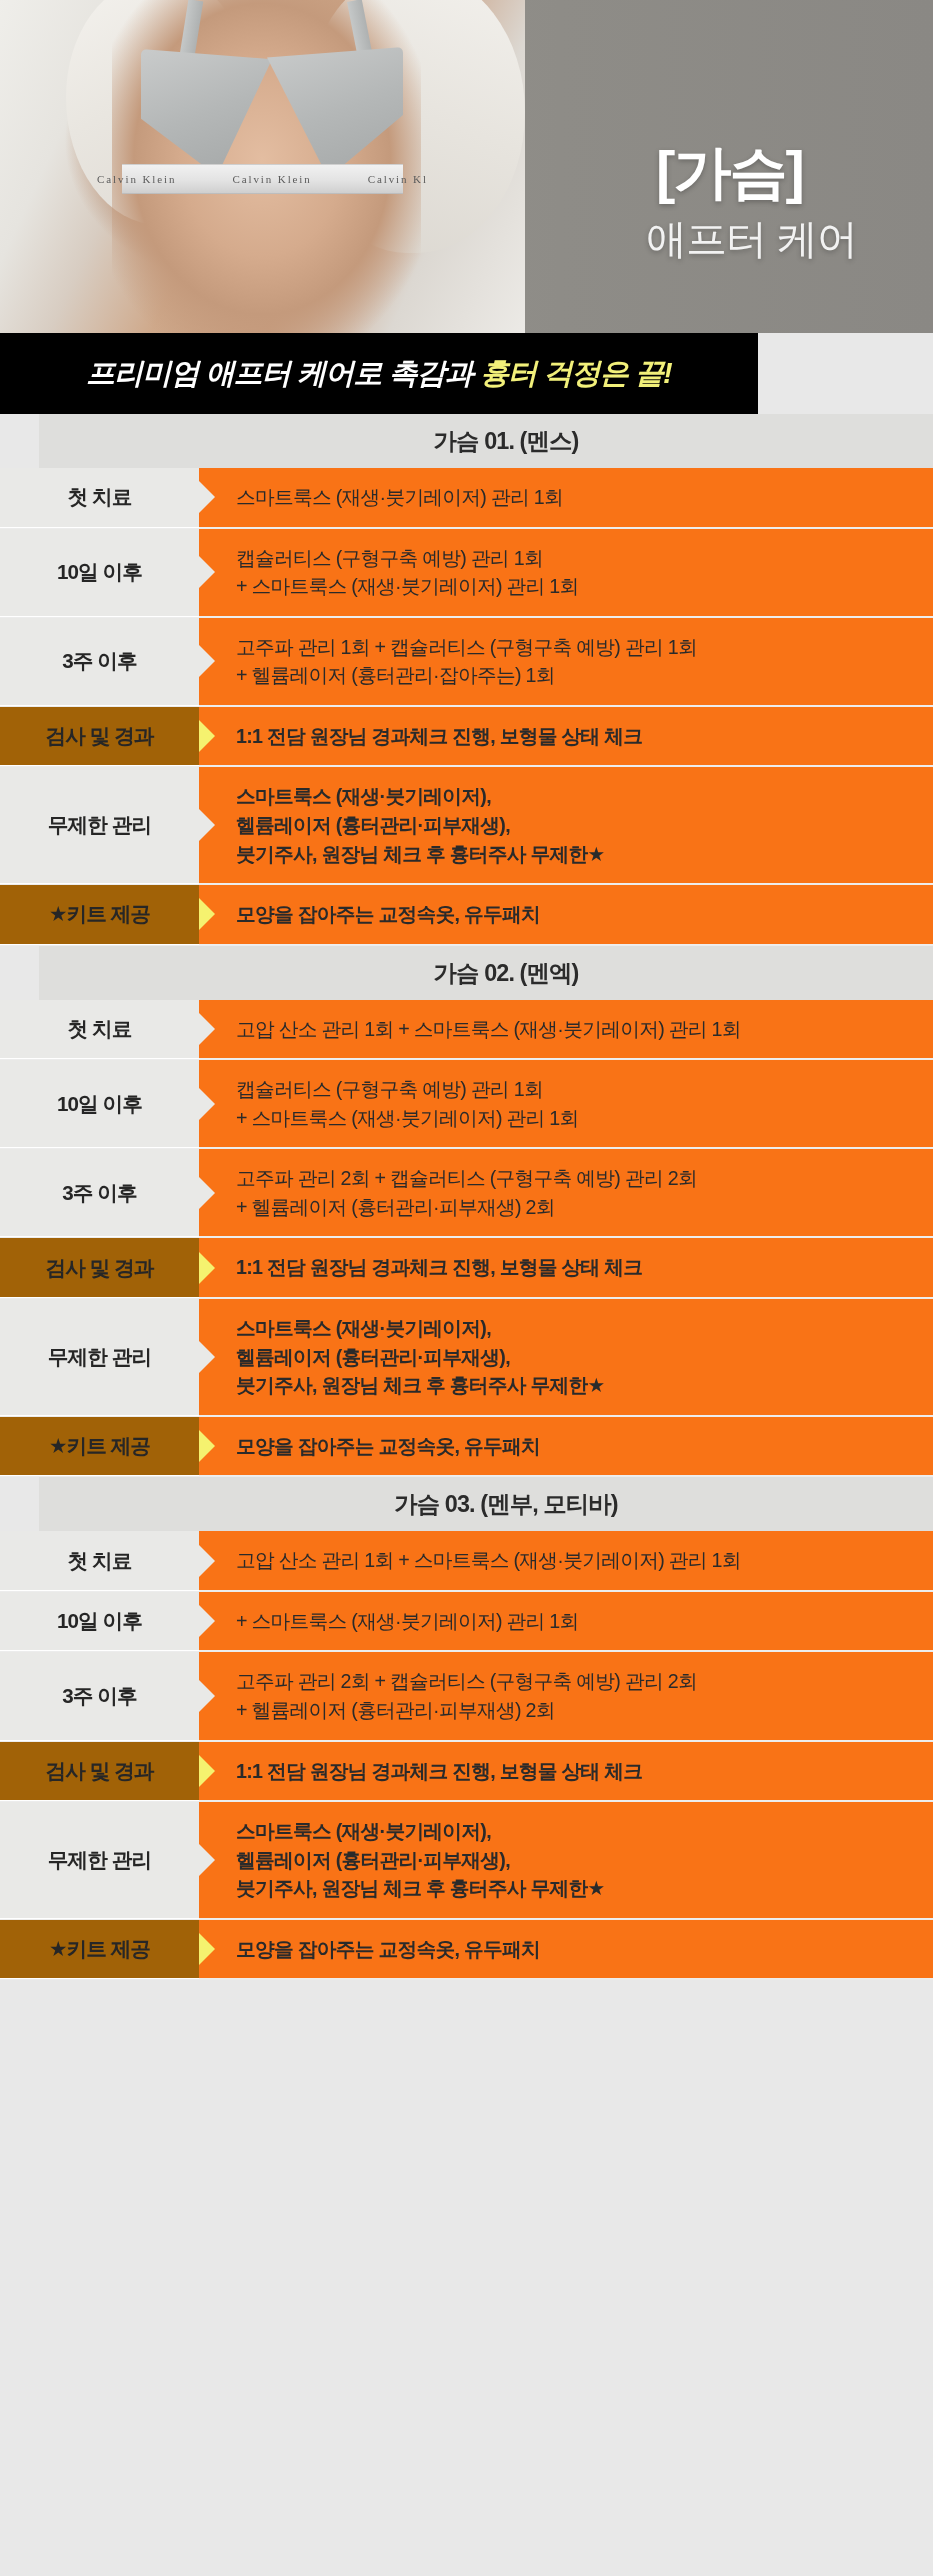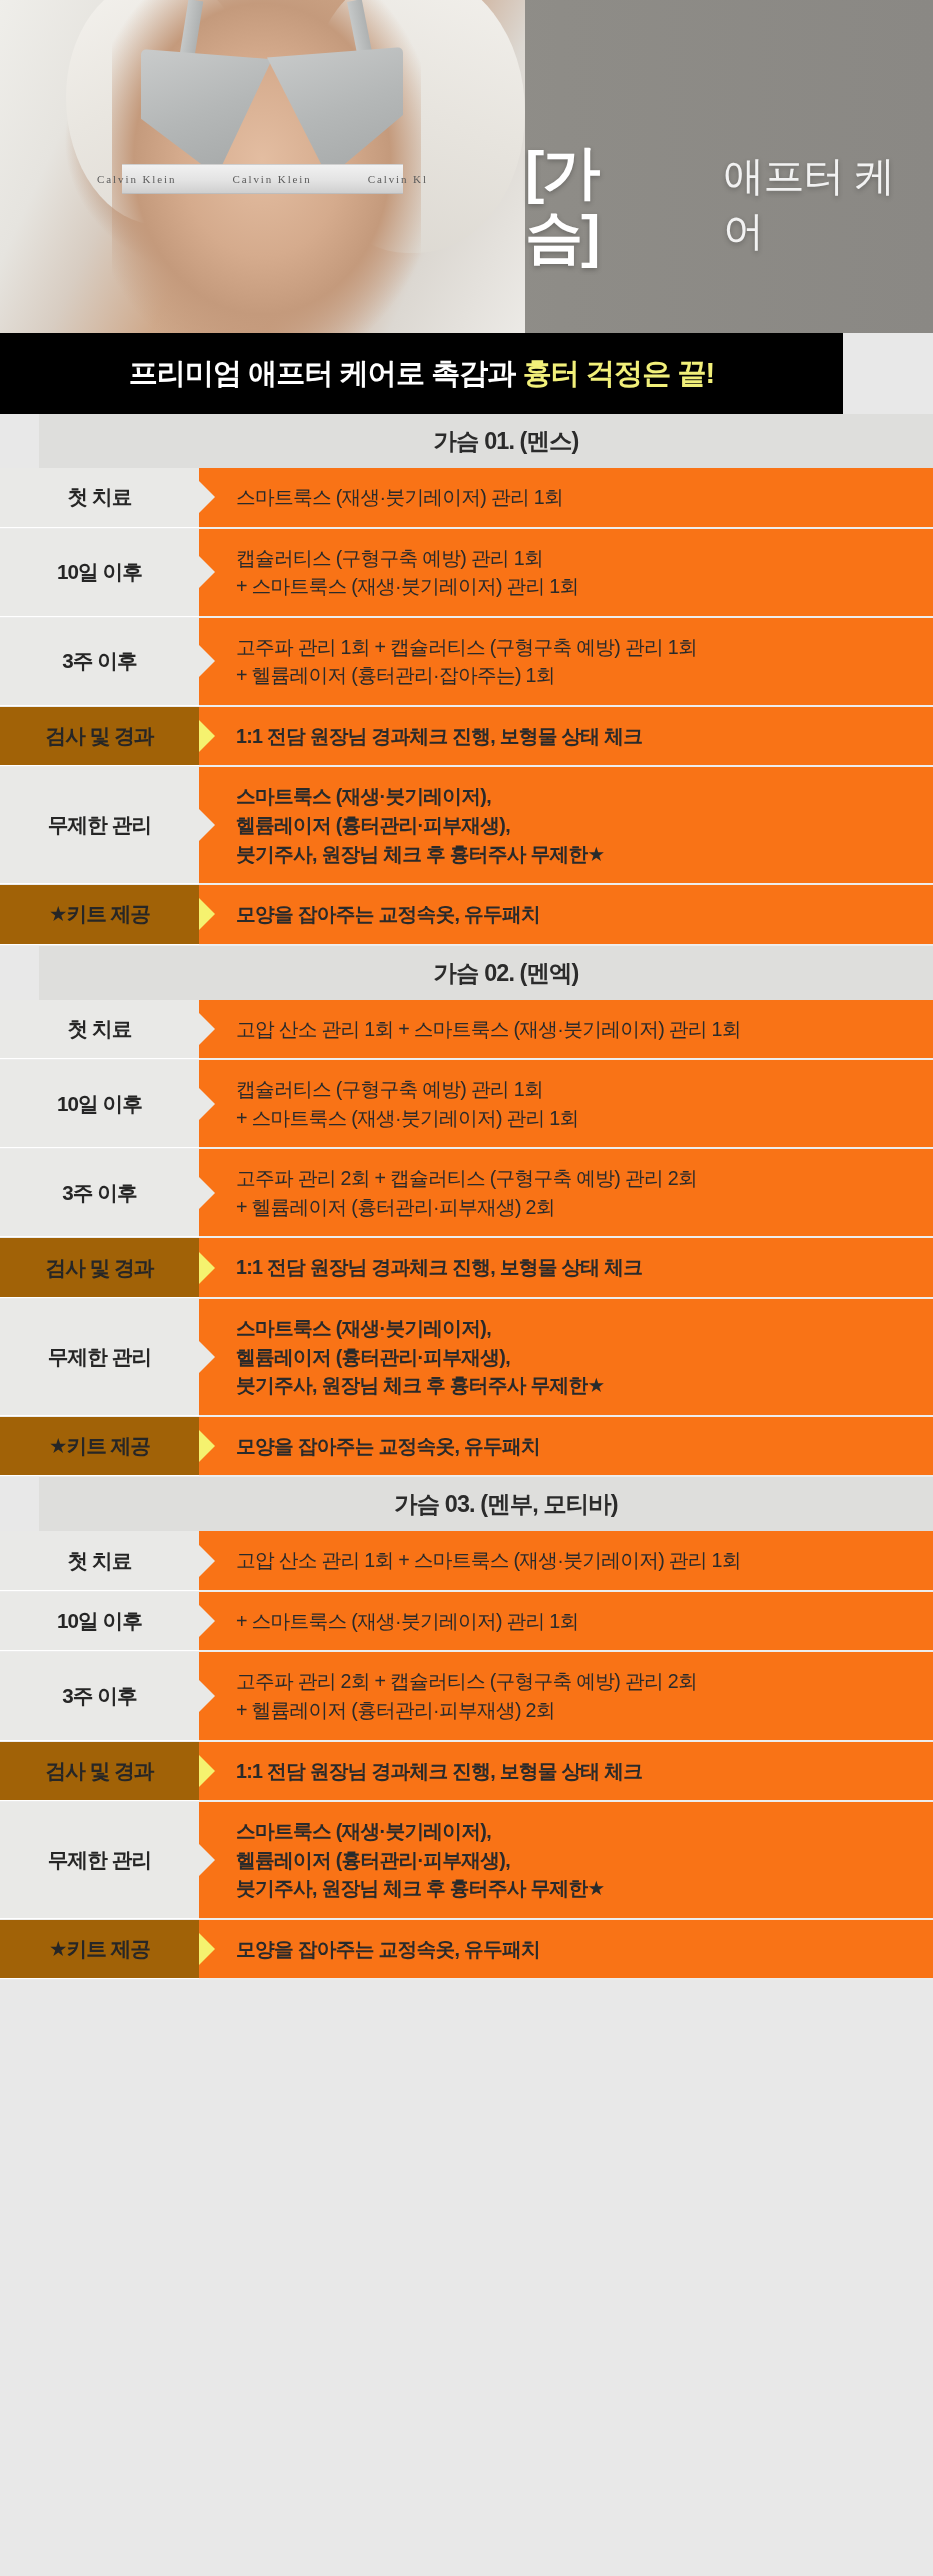--- a/index.html
+++ b/index.html
@@ -98,21 +98,21 @@
     background: linear-gradient(90deg, #c5c8c8, #aeb1b1);
   }
   .strap-l { left: 184px; top: 0; height: 56px; transform: rotate(9deg); }
   .strap-r { left: 352px; top: 0; height: 54px; transform: rotate(-11deg); }
 
   .hero-title {
     position: absolute;
     right: 0; top: 0;
     width: 409px; height: 407px;
     display: flex;
-    flex-direction: row;
+    flex-direction: column;
     align-items: center;
     justify-content: center;
     gap: 7.5px;
   }
   .hero-title-main {
     color: #ffffff;
     font-size: 58px;
     font-weight: bold;
     letter-spacing: -1.9px;
     line-height: 1.1;
@@ -122,26 +122,27 @@
     color: #f2f2f2;
     font-size: 41px;
     font-weight: 400;
     letter-spacing: -0.9px;
     text-shadow: 0 1.9px 5.6px rgba(0,0,0,.25);
     margin-left: 44px;
   }
 
   
   .banner {
-    width: 843px;
+    width: 758px;
     height: 81px;
     background: #000000;
     display: flex;
     align-items: center;
     justify-content: center;
+    font-style: italic;
   }
   .banner-text {
     font-size: 29px;
     font-weight: bold;
     color: #ffffff;
     letter-spacing: -0.9px;
     white-space: nowrap;
   }
   .banner-text .hl { color: #f2f07a; }
 

